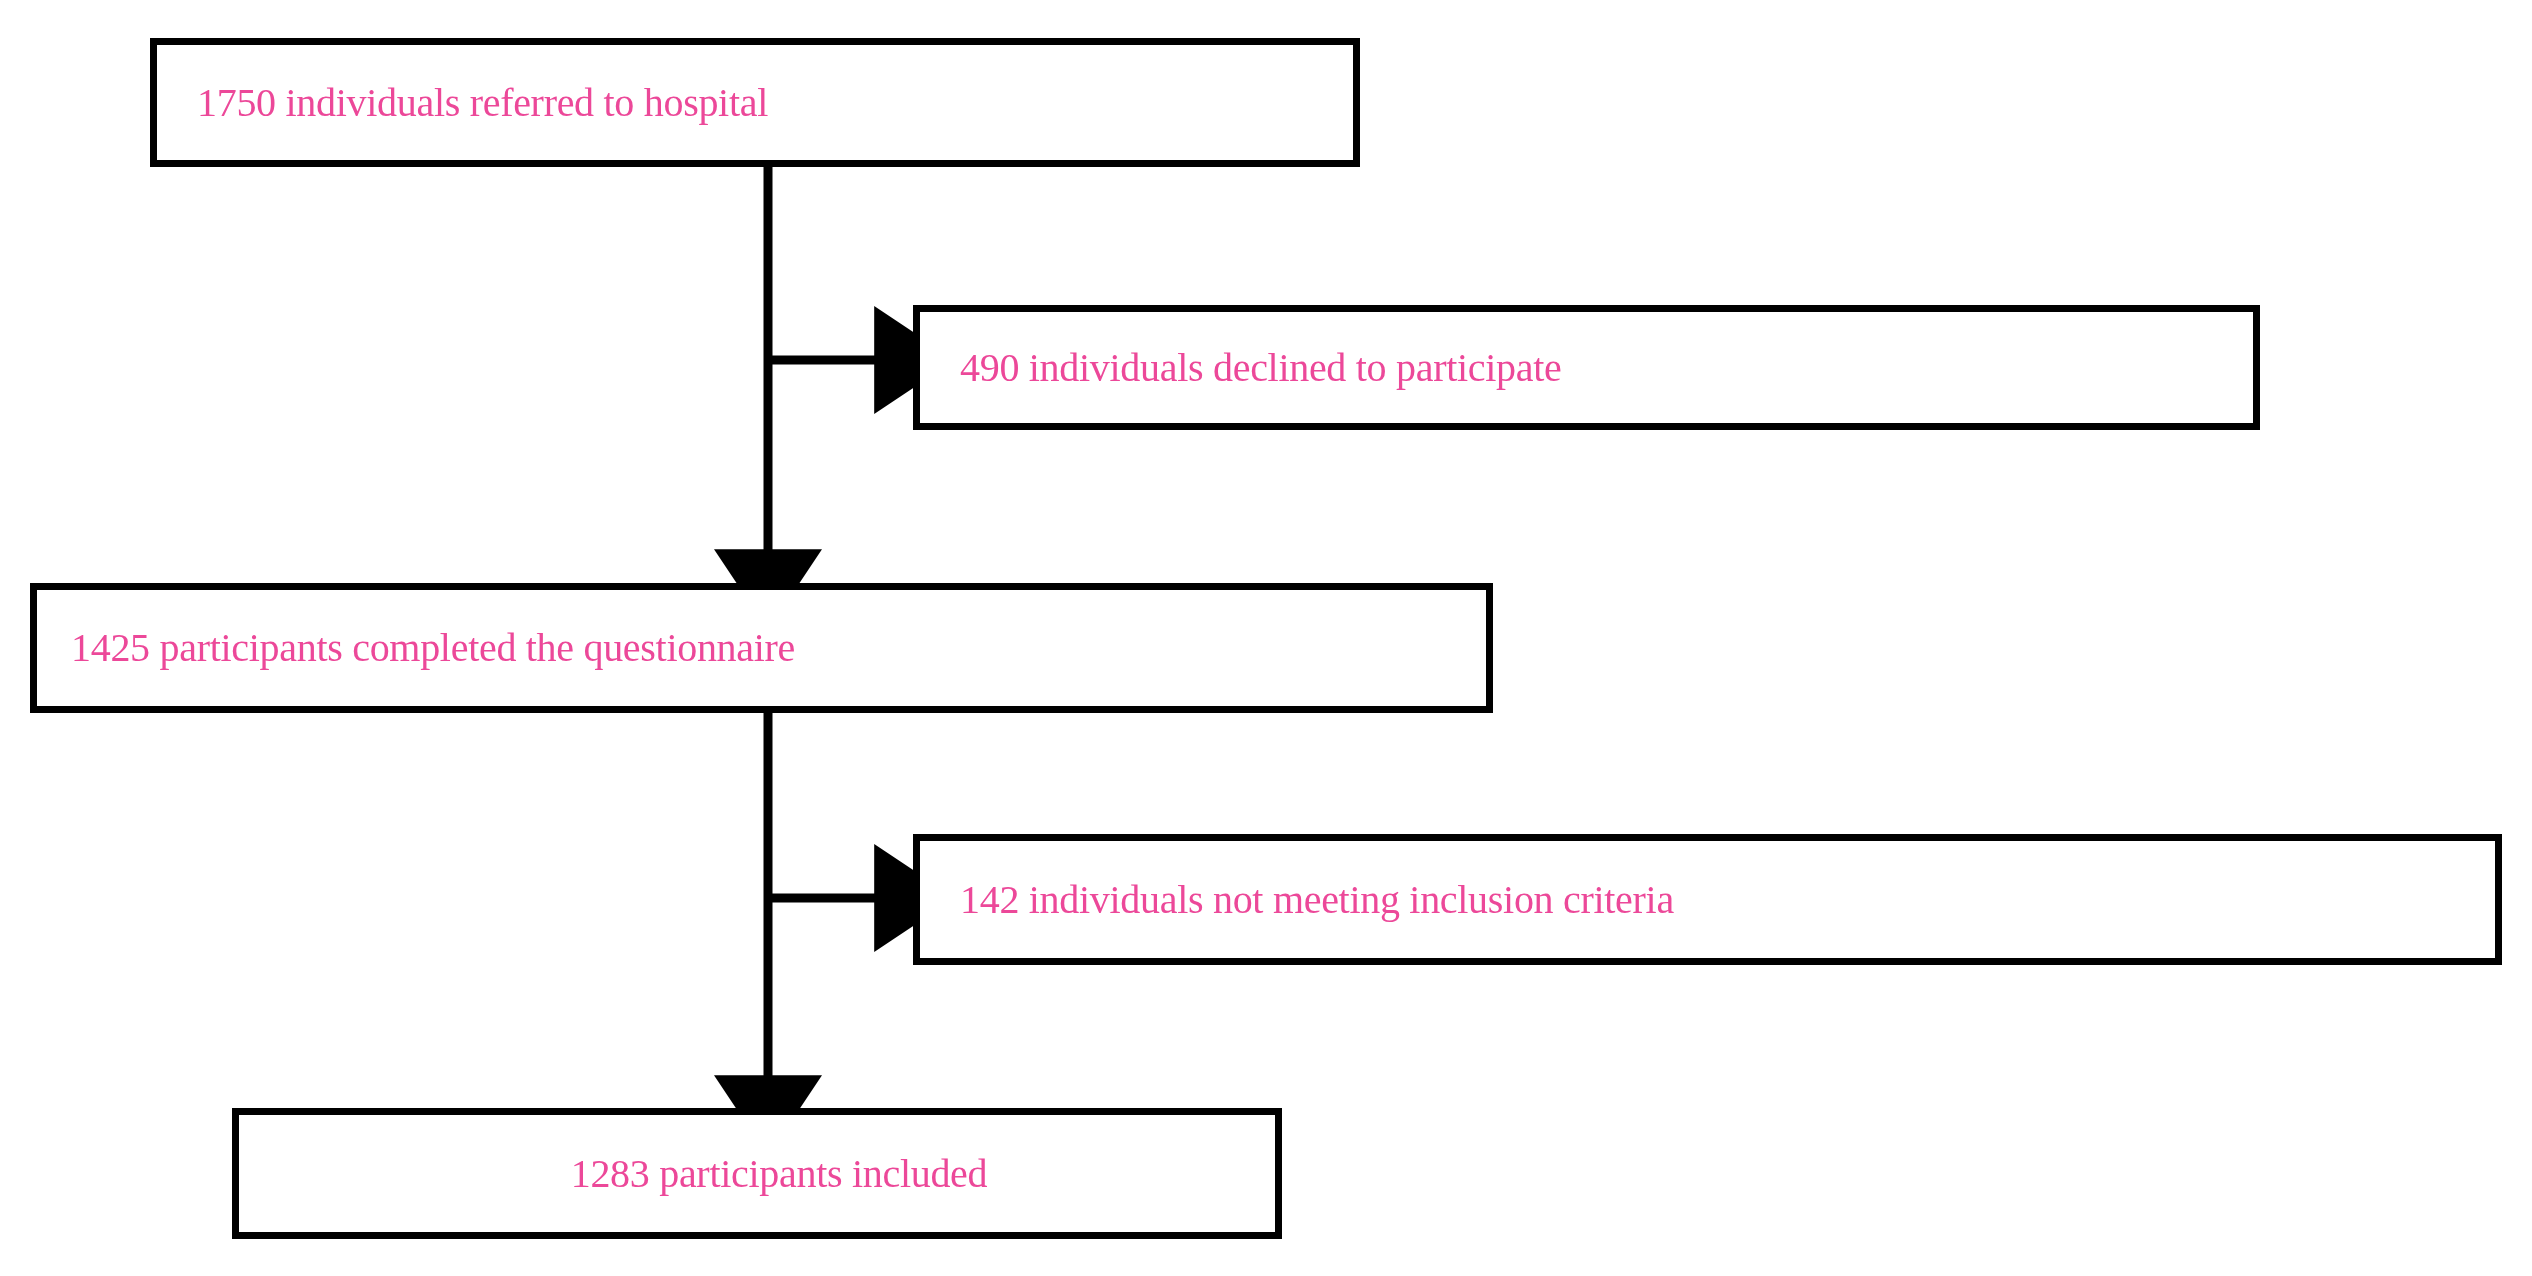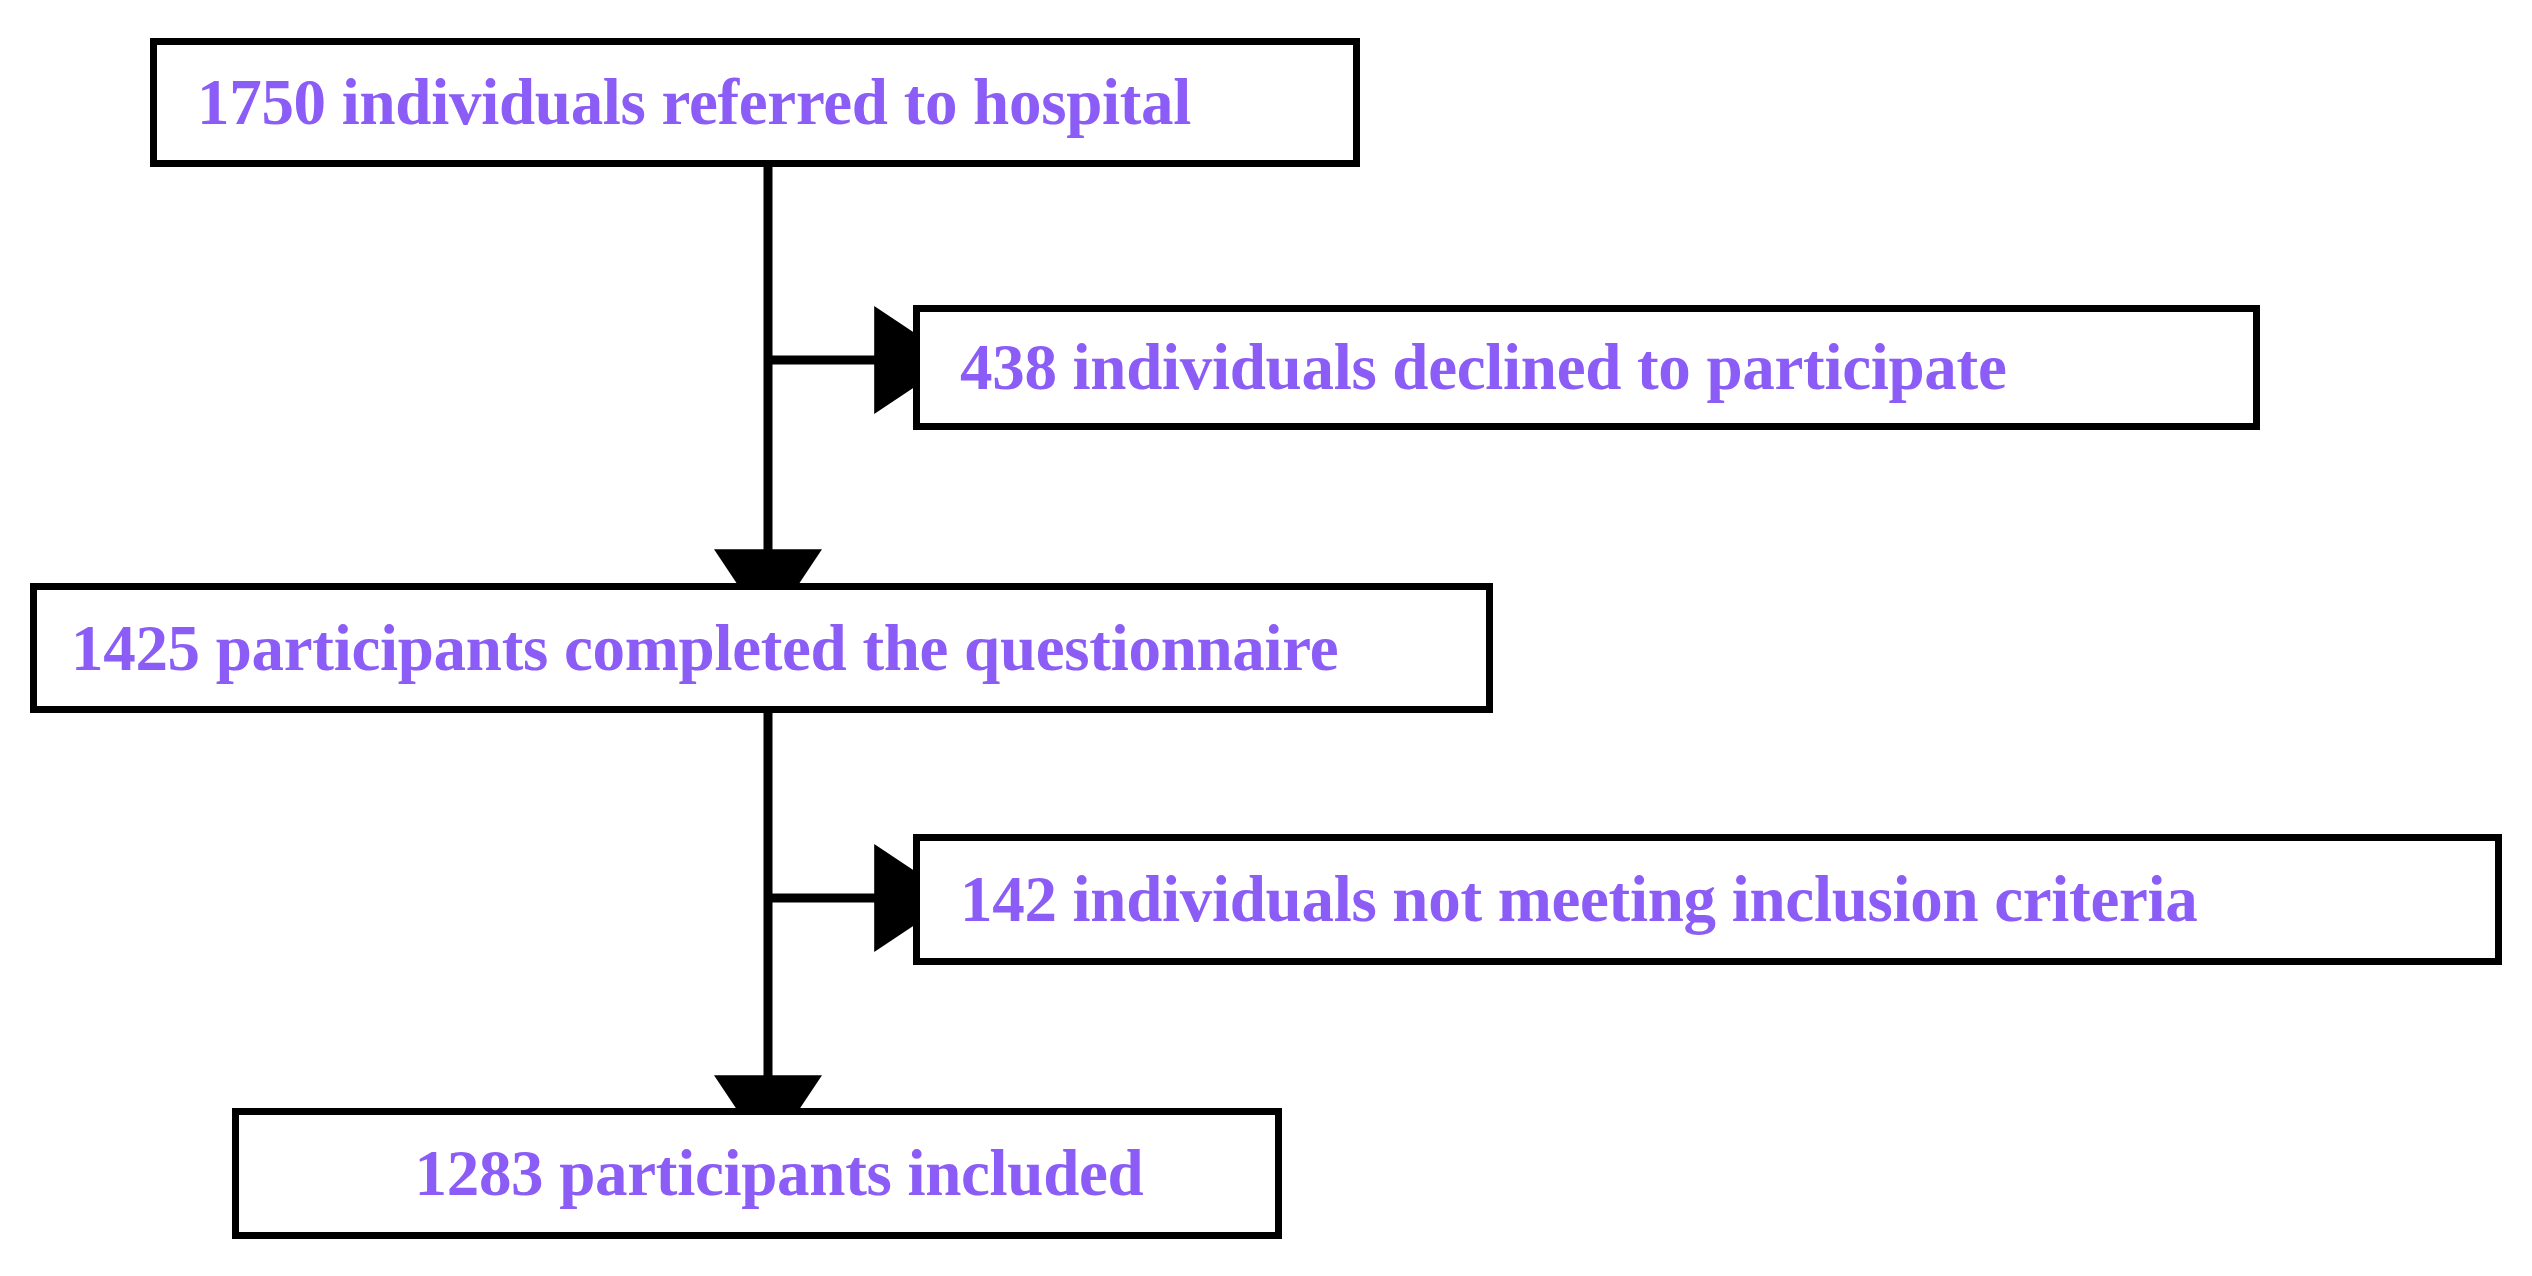--- a/index.html
+++ b/index.html
@@ -29,25 +29,24 @@
     position: absolute;
     box-sizing: border-box;
     border: 7px solid #000000;
     background: #ffffff;
     display: flex;
     align-items: center;
     white-space: nowrap;
     overflow: hidden;
   }
   .node-label {
-    font-size: 65px;
+    font-size: 40px;
     line-height: 1;
-    color: #8b5cf6;
+    color: #ec4899;
     letter-spacing: -0.3px;
-    font-weight: bold;
   }
   .node-box.align-left   { justify-content: flex-start; }
   .node-box.align-center { justify-content: center; }
   .pad-sm  { padding-left: 34px; padding-right: 18px; }
   .pad-md  { padding-left: 40px; padding-right: 24px; }
 
   
   #node-referred    { left: 150px;  top: 38px;   width: 1210px; height: 129px; }
   #node-declined    { left: 913px;  top: 305px;  width: 1347px; height: 125px; }
   #node-completed   { left: 30px;   top: 583px;  width: 1463px; height: 130px; }
@@ -84,21 +83,21 @@
     <g>
       <line x1="768" y1="898" x2="885" y2="898" stroke="#000000" stroke-width="9" marker-end="url(#arrow-right)"></line>
     </g>
   </svg>
 
   <div class="node-box align-left pad-md" id="node-referred">
     <span class="node-label">1750 individuals referred to hospital</span>
   </div>
 
   <div class="node-box align-left pad-md" id="node-declined">
-    <span class="node-label">438 individuals declined to participate</span>
+    <span class="node-label">490 individuals declined to participate</span>
   </div>
 
   <div class="node-box align-left pad-sm" id="node-completed">
     <span class="node-label">1425 participants completed the questionnaire</span>
   </div>
 
   <div class="node-box align-left pad-md" id="node-notmeeting">
     <span class="node-label">142 individuals not meeting inclusion criteria</span>
   </div>
 

